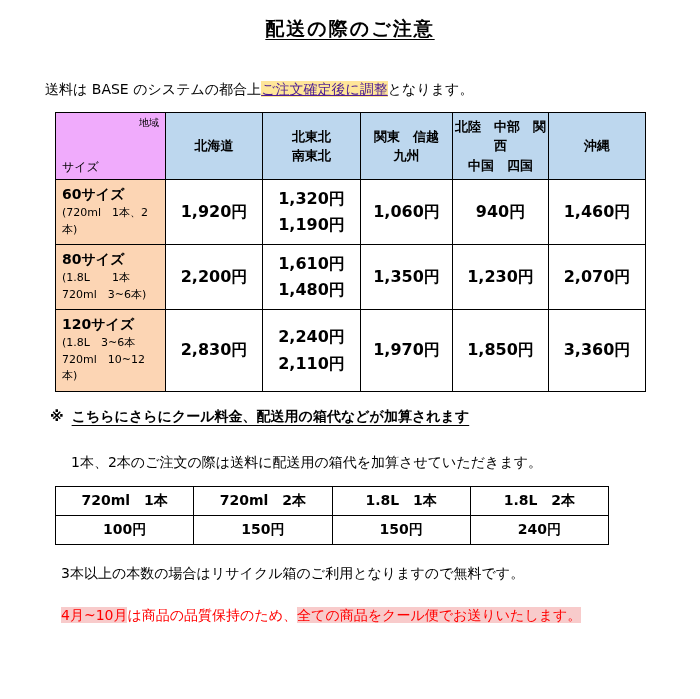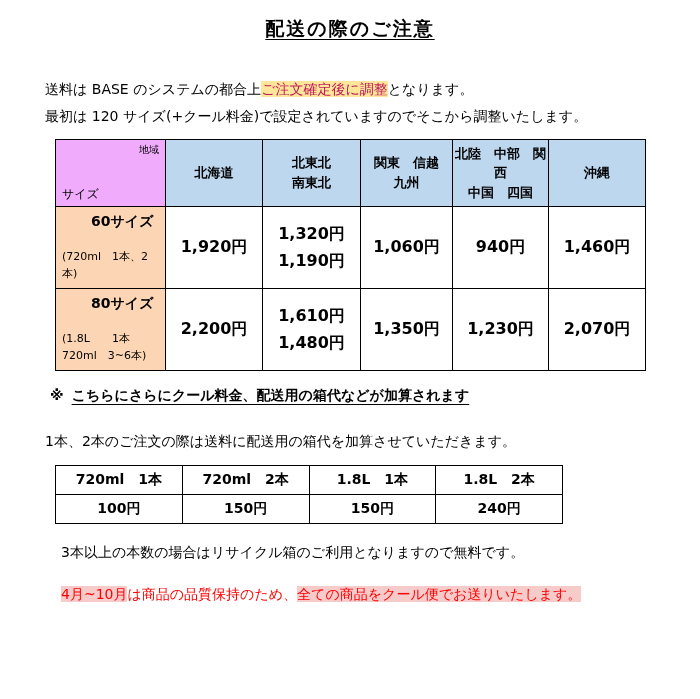--- a/index.html
+++ b/index.html
@@ -29,21 +29,22 @@
   }
   .intro {
     margin-left: 45px;
     font-size: 14px;
     line-height: 1.7;
     color: #000;
   }
   .intro p { margin: 0 0 3px 0; }
   .hl-yellow {
     background: #ffe699;
-    color: #be185d;
+    color: #4c1d95;
+    text-decoration: underline;
   }
   
   table { border-collapse: collapse; table-layout: fixed; }
   .ship-table {
     margin: 10px 0 0 55px;
     font-size: 13px;
   }
   .ship-table th, .ship-table td {
     border: 1px solid #000;
     box-sizing: border-box;
@@ -79,29 +80,28 @@
   .size-cell {
     background: #fcd5b4;
     padding: 6px 6px;
     vertical-align: middle;
   }
   .size-title {
     display: block;
     font-weight: bold;
     font-size: 14px;
     color: #000;
-    margin-left: 29px;
   }
   .size-note {
     display: block;
     font-size: 11px;
     line-height: 1.5;
     white-space: pre-line;
     color: #000;
-    margin-top: 18px;
+    margin-top: 1px;
   }
   .price {
     text-align: center;
     vertical-align: middle;
     font-weight: bold;
     font-size: 16px;
     line-height: 1.65;
     white-space: pre-line;
     color: #000;
     padding: 5px 0;
@@ -113,27 +113,27 @@
     font-weight: bold;
     color: #000;
   }
   .note-marker { margin-right: 8px; }
   .note-text {
     text-decoration: underline;
     text-underline-offset: 4px;
   }
   
   .box-intro {
-    margin: 28px 0 0 45px;
+    margin: 28px 0 0 71px;
     font-size: 14px;
     color: #000;
   }
   .box-table {
     margin: 14px 0 0 55px;
-    width: 508px;
+    width: 554px;
   }
   .box-table th, .box-table td {
     border: 1px solid #000;
     text-align: center;
     font-size: 14px;
     font-weight: bold;
     padding: 5px 0;
     color: #000;
     background: #fff;
   }
@@ -153,21 +153,20 @@
 </style>
 </head>
 <body>
 
 <div class="page">
 
   <h1 class="title">配送の際のご注意</h1>
 
   <div class="intro">
     <p><span>送料は BASE のシステムの都合上</span><span class="hl-yellow">ご注文確定後に調整</span><span>となります。</span></p>
-    <p>最初は 120 サイズ(+クール料金)で設定されていますのでそこから調整いたします。</p>
   </div>
 
   <table class="ship-table">
     <colgroup>
       <col style="width:110px">
         <col style="width:97px">
         <col style="width:98px">
         <col style="width:92px">
         <col style="width:96px">
         <col style="width:97px">
@@ -207,20 +206,33 @@
           <span class="size-note">(1.8L　　1本
 720ml　3~6本)</span>
         </td>
         <td class="price">2,200円</td>
         <td class="price">1,610円
 1,480円</td>
         <td class="price">1,350円</td>
         <td class="price">1,230円</td>
         <td class="price">2,070円</td>
       </tr>
+      <tr>
+        <td class="size-cell">
+          <span class="size-title">120サイズ</span>
+          <span class="size-note">(1.8L　3~6本
+720ml　10~12本)</span>
+        </td>
+        <td class="price">2,830円</td>
+        <td class="price">2,240円
+2,110円</td>
+        <td class="price">1,970円</td>
+        <td class="price">1,850円</td>
+        <td class="price">3,360円</td>
+      </tr>
     </tbody>
   </table>
 
   <p class="note">
     <span class="note-marker">※</span><span class="note-text">こちらにさらにクール料金、配送用の箱代などが加算されます</span>
   </p>
 
   <p class="box-intro">1本、2本のご注文の際は送料に配送用の箱代を加算させていただきます。</p>
 
   <table class="box-table">

